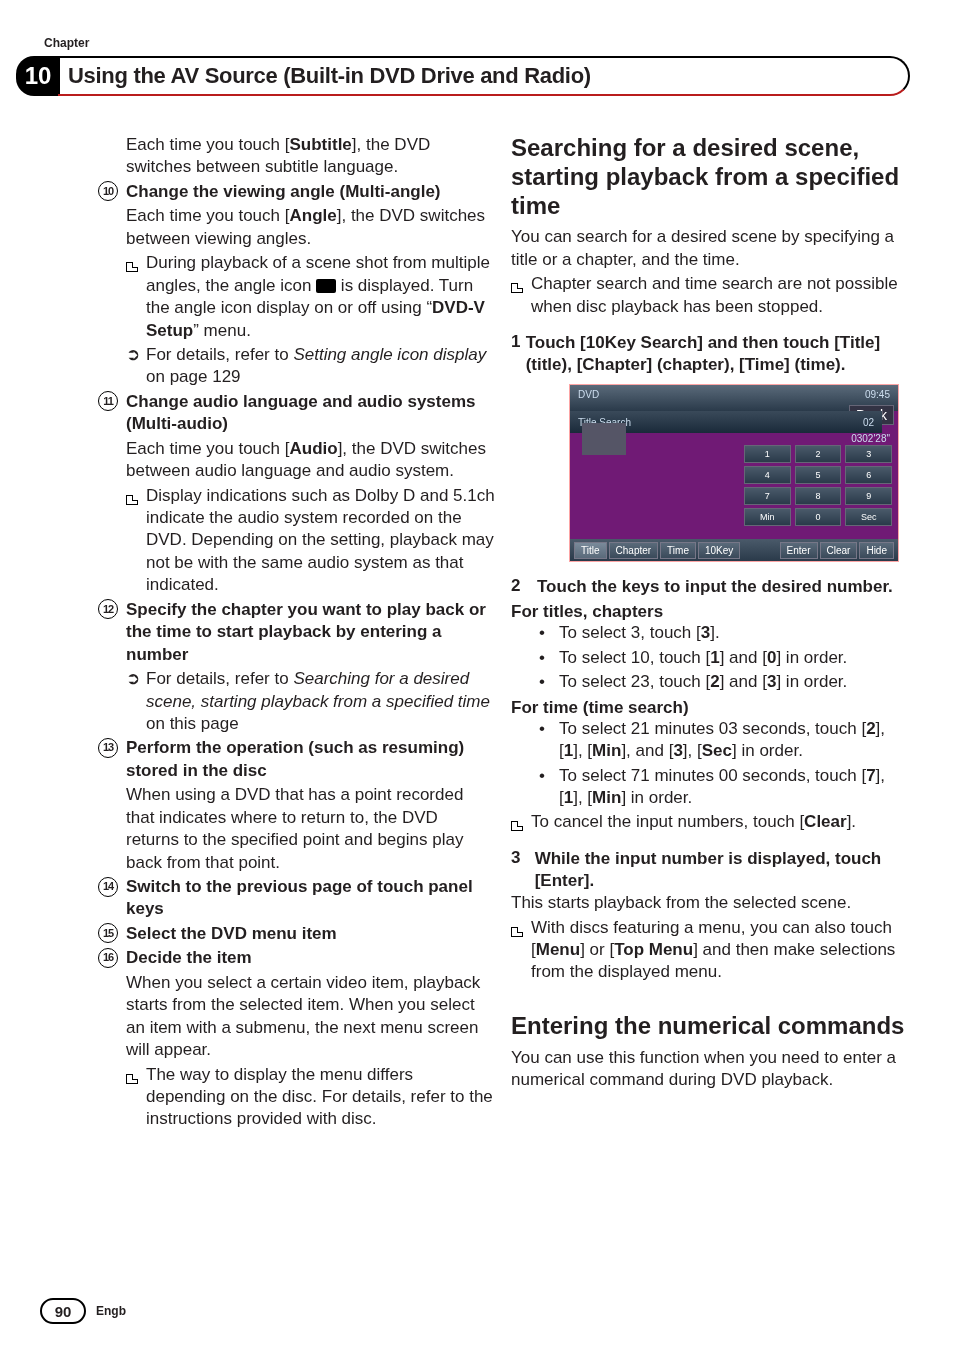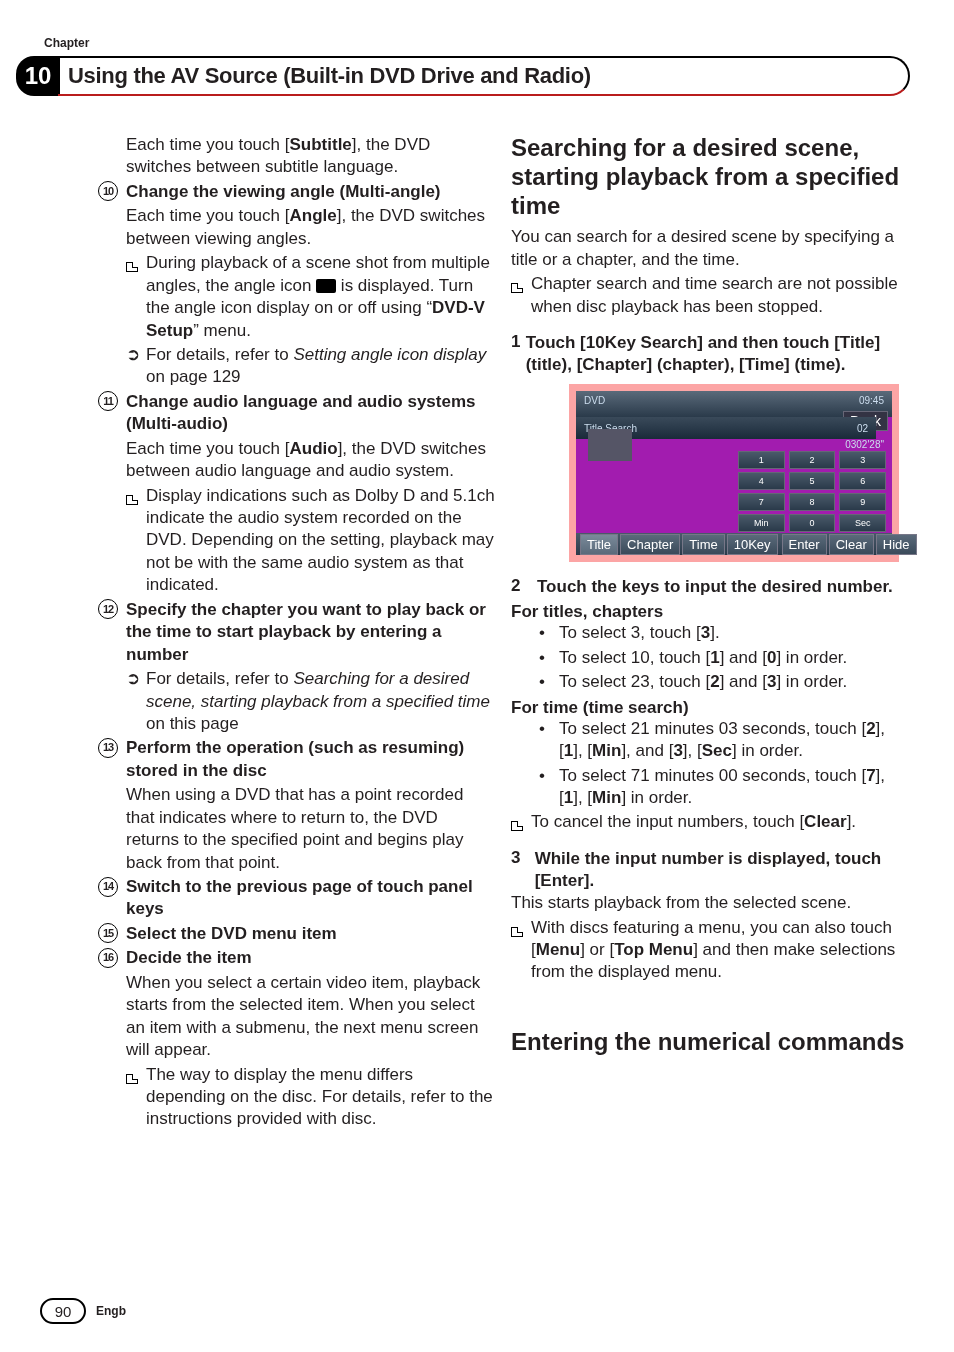--- a/index.html
+++ b/index.html
@@ -22,39 +22,39 @@
   .circled { width: 20px; height: 20px; border: 1.5px solid #000; border-radius: 50%; display: inline-flex; align-items: center; justify-content: center; font-size: 11px; font-weight: bold; letter-spacing: -1px; line-height: 1; }
   .bold { font-weight: bold; }
   .sub-bullet { display: flex; align-items: flex-start; padding-left: 28px; }
   .box-bullet { width: 20px; flex-shrink: 0; }
   .box-glyph { display: inline-block; width: 12px; height: 10px; border: 1.5px solid #000; position: relative; top: 4px; }
   .box-glyph::after { content: ""; position: absolute; right: -1px; top: -1px; width: 5px; height: 5px; background: #fff; border-left: 1.5px solid #000; border-bottom: 1.5px solid #000; }
   .arrow-row { display: flex; align-items: flex-start; padding-left: 28px; }
   .arrow-glyph { width: 20px; flex-shrink: 0; font-size: 17px; }
   .h2-title { font-size: 24px; font-weight: bold; line-height: 1.2; margin-bottom: 6px; }
   .step-num { width: 26px; font-size: 17px; font-weight: bold; }
-  .screenshot { width: 330px; height: 178px; margin: 8px 0 8px 58px; background: #a21caf; position: relative; border: 7px solid #fca5a5; }
+  .screenshot { width: 330px; height: 178px; margin: 8px 0 8px 58px; background: #701a75; position: relative; border: 1px solid #fca5a5; }
   .scr-top { position: absolute; top: 0; left: 0; right: 0; height: 26px; background: linear-gradient(#5a6a7a, #2a3a4a); color: #cde; font-size: 10px; padding: 4px 8px; display: flex; justify-content: space-between; }
   .scr-back { position: absolute; right: 4px; top: 20px; background: #334; border: 1px solid #667; padding: 1px 6px; font-size: 14px; color: #fff; }
   .scr-sub { position: absolute; top: 26px; left: 0; right: 16px; height: 22px; background: linear-gradient(#3a4a5a, #1a2a3a); display: flex; justify-content: space-between; align-items: center; padding: 0 8px; color: #cde; font-size: 10px; }
   .scr-leftimg { position: absolute; left: 12px; top: 38px; width: 44px; height: 32px; background: #556; }
   .scr-keypad { position: absolute; right: 6px; top: 60px; width: 148px; }
   .scr-krow { display: flex; gap: 4px; margin-bottom: 3px; }
   .scr-key { flex: 1; height: 18px; background: linear-gradient(#4a5a6a, #2a3a4a); border: 1px solid #667; color: #fff; font-size: 9px; display: flex; align-items: center; justify-content: center; }
   .scr-bottom { position: absolute; bottom: 0; left: 0; right: 0; height: 22px; background: linear-gradient(#4a5a6a, #2a3a4a); display: flex; align-items: center; padding: 0 4px; gap: 2px; }
-  .scr-btab { background: linear-gradient(#5a6a7a, #3a4a5a); border: 1px solid #778; color: #fff; font-size: 13px; padding: 2px 6px; }
+  .scr-btab { background: linear-gradient(#5a6a7a, #3a4a5a); border: 1px solid #778; color: #fff; font-size: 10px; padding: 2px 6px; }
   .scr-btab.active { background: linear-gradient(#7a8a9a, #5a6a7a); }
   .sub-head { font-size: 17px; font-weight: bold; margin-top: 4px; }
   .dot-row { display: flex; align-items: flex-start; padding-left: 28px; }
   .dot-bullet { width: 20px; flex-shrink: 0; font-size: 17px; }
   .angle-icon { display: inline-block; width: 20px; height: 14px; background: #000; position: relative; vertical-align: -2px; border-radius: 2px; }
   .num-inline-row { display: flex; margin-top: 14px; }
   .num-inline-row .step-txt-inline { font-weight: bold; font-size: 17px; line-height: 1.3; }
   .footer { position: absolute; bottom: 28px; left: 40px; display: flex; align-items: center; gap: 10px; }
-  .pg-num-oval { width: 46px; height: 26px; border: 2px solid #000; border-radius: 14px; display: flex; align-items: center; justify-content: center; font-size: 15px; font-weight: normal; }
+  .pg-num-oval { width: 46px; height: 26px; border: 2px solid #000; border-radius: 14px; display: flex; align-items: center; justify-content: center; font-size: 15px; font-weight: bold; }
   .engb { font-size: 12px; font-weight: bold; }
 </style>
 </head>
 <body>
 
 <div class="page">
   <div class="chapter-label">Chapter</div>
 
   <div class="header-bar">
     <div class="ch-num-box">10</div>
@@ -239,21 +239,22 @@
       <div class="num-inline-row">
         <span class="step-num">3</span>
         <span class="step-txt-inline">While the input number is displayed, touch [Enter].</span>
       </div>
       <div class="para">This starts playback from the selected scene.</div>
       <div class="sub-bullet para" style="padding-left:0">
         <span class="box-bullet"><span class="box-glyph"></span></span>
         <span class="txt-col"><span>With discs featuring a menu, you can also touch [</span><span class="bold">Menu</span><span>] or [</span><span class="bold">Top Menu</span><span>] and then make selections from the displayed menu.</span></span>
       </div>
 
-      <div class="h2-title" style="margin-top:44px">Entering the numerical commands</div>
+      <div class="h2-title" style="margin-top:28px">Entering the numerical commands</div>
+      <div class="para">You can use this function when you need to enter a numerical command during DVD playback.</div>
 
     </div>
   </div>
 
   <div class="footer">
     <div class="pg-num-oval">90</div>
     <span class="engb">Engb</span>
   </div>
 </div>
 

